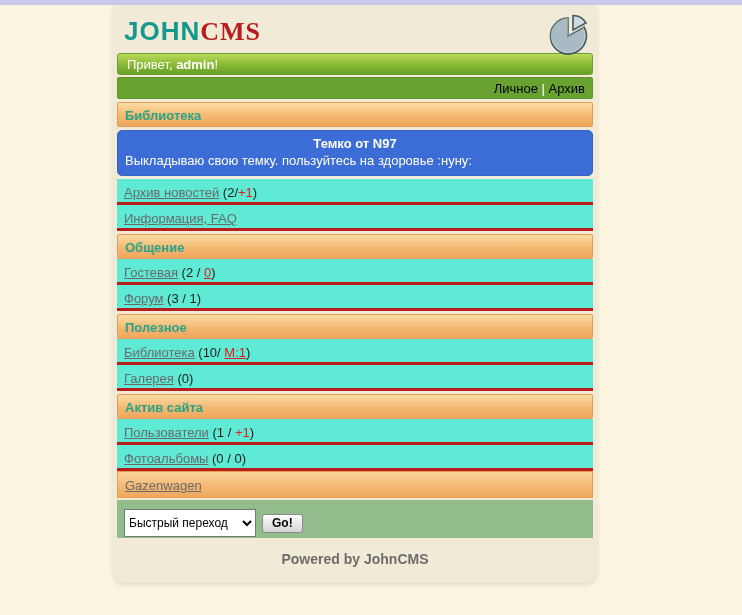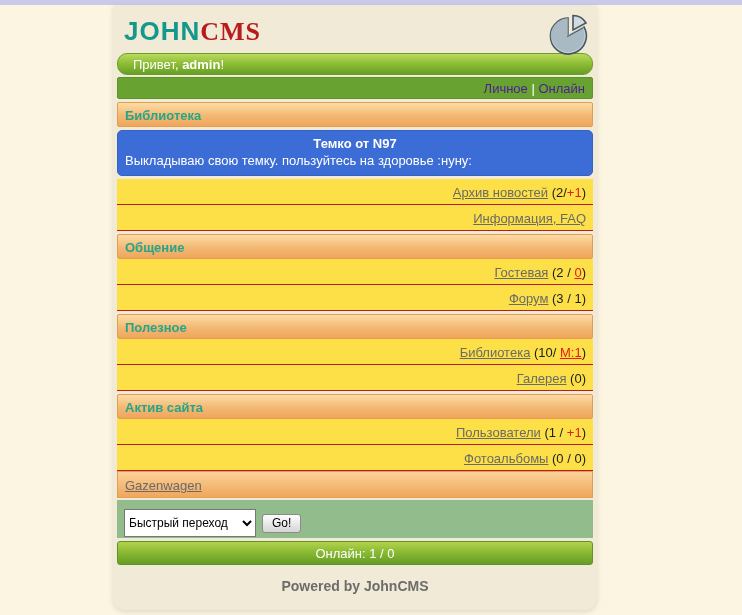--- a/index.html
+++ b/index.html
@@ -11,58 +11,58 @@
     padding:4px 4px 16px 4px; border-radius:0 0 12px 12px;
     box-shadow:0 2px 5px rgba(120,100,60,0.18);
   }
   .header { position:relative; height:44px; }
   .logo { position:absolute; left:7px; top:7px; font-weight:bold; font-size:26px; letter-spacing:1px; }
   .logo .p1 { color:#14988c; font-family:"Liberation Sans", sans-serif; }
   .logo .p2 { color:#b91c1c; font-family:"Liberation Serif", serif; }
   .pie { position:absolute; right:1px; top:3px; width:46px; height:46px; z-index:2; }
   .bar-hello {
     background:linear-gradient(#bcd95e,#8fbf37 45%,#689e26);
-    border:1px solid #69a02c; border-radius:10px;
-    color:#fff; padding:3px 15px 4px; height:22px;
+    border:1px solid #69a02c; border-radius:3px;
+    color:#fff; padding:3px 9px 4px; height:22px;
   }
   .bar-hello b { font-weight:bold; }
   .bar-user {
     margin-top:2px; background:#68a230; border:1px solid #5d9427; border-radius:2px;
     color:#fff; text-align:right; padding:3px 7px 4px; height:22px;
   }
-  .bar-user a { color:#4c1d95; text-decoration:none; cursor:pointer; }
+  .bar-user a { color:#000000; text-decoration:none; cursor:pointer; }
   .section-header {
     margin-top:3px; background:linear-gradient(#fcdca6,#f3b872 55%,#efa65c);
     border:1px solid #e89c52; border-radius:2px;
     padding:5px 7px 4px; color:#26a58a; font-weight:bold; height:25px;
   }
   .notice {
     margin:3px 0; background:#3c6cd6; border:1px solid #3462c4; border-radius:5px;
     padding:4px 7px 6px; color:#fff; line-height:17px;
   }
   .notice .ntitle { font-weight:bold;text-align:center; }
-  .row { background:#fde047; padding:6px 7px 5px; border-bottom:1px solid #b91c1c; height:26px;text-align:right; }
+  .row { background:#5eead4; padding:6px 7px 5px; border-bottom:3px solid #b91c1c; height:26px; }
   .row a.mlink { color:#6a6a6a; text-decoration:underline; cursor:pointer; }
   .cnt { color:#1d1d1d; }
   .hot { color:#e21b1b; }
   .hot.u { text-decoration:underline; }
   .gazen {
     background:linear-gradient(#fbd298,#efa65c); border:1px solid #e89c52;
     padding:6px 7px 5px; height:27px;
   }
   .gazen a { color:#6a6a6a; text-decoration:underline; cursor:pointer;margin-top:40px; }
   .quick { margin-top:2px; background:#93bc8c; padding:9px 7px; height:38px; }
   .quick select {
     width:132px; height:28px; font-size:12px; font-family:"Liberation Sans", sans-serif;
     background:#fff; border:1px solid #777; color:#000;
   }
   .quick .go {
     margin-left:6px; font-size:12px; padding:1px 9px 2px;
     background:linear-gradient(#fefefe,#d5d5d5); border:1px solid #8b8b8b; border-radius:3px;
-    color:#000; cursor:pointer; font-family:"Liberation Sans", sans-serif;
+    color:#000; cursor:pointer; font-family:"Liberation Sans", sans-serif;font-weight:bold;
   }
   .online {
     margin-top:3px; background:linear-gradient(#b3d24e,#8abb33 45%,#679d26);
     border:1px solid #5d9427; border-radius:3px;
     color:#fff; text-align:center; padding:4px 0 5px; height:24px;
   }
   .powered { text-align:center; font-weight:bold; color:#6c6c6c; font-size:14px; margin-top:13px; }
 </style>
 </head>
 <body>
@@ -80,21 +80,21 @@
       <path d="M22 24 L22 6 A18 18 0 1 0 38 15 Z" fill="none" stroke="#dce4e8" stroke-width="0.8" transform="translate(1,1) scale(0.94)" opacity="0.7"></path>
       <path d="M27 18 L27 3.5 A15 15 0 0 1 40 11 Z" fill="#cfdae1" stroke="#47565f" stroke-width="1.6"></path>
     </svg>
   </div>
 
   <div class="bar-hello">
     <span>Привет, </span><b>admin</b><span>!</span>
   </div>
 
   <div class="bar-user">
-    <a>Личное</a><span> | </span><a>Онлайн</a>
+    <a>Личное</a><span> | </span><a>Архив</a>
   </div>
 
   <div class="section-header">
     <span>Библиотека</span>
   </div>
 
   <div class="notice">
     <div class="ntitle">Темко от N97</div>
     <div>Выкладываю свою темку. пользуйтесь на здоровье :нуну:</div>
   </div>
@@ -142,19 +142,16 @@
   <div class="gazen">
     <a>Gazenwagen</a>
   </div>
 
   <div class="quick">
     <select>
       <option>Быстрый переход</option>
     </select><button class="go">Go!</button>
   </div>
 
-  <div class="online">
-    <span>Онлайн: 1 / 0</span>
-  </div>
 
   <div class="powered">Powered by JohnCMS</div>
 
 </div>
 
 </body></html>

